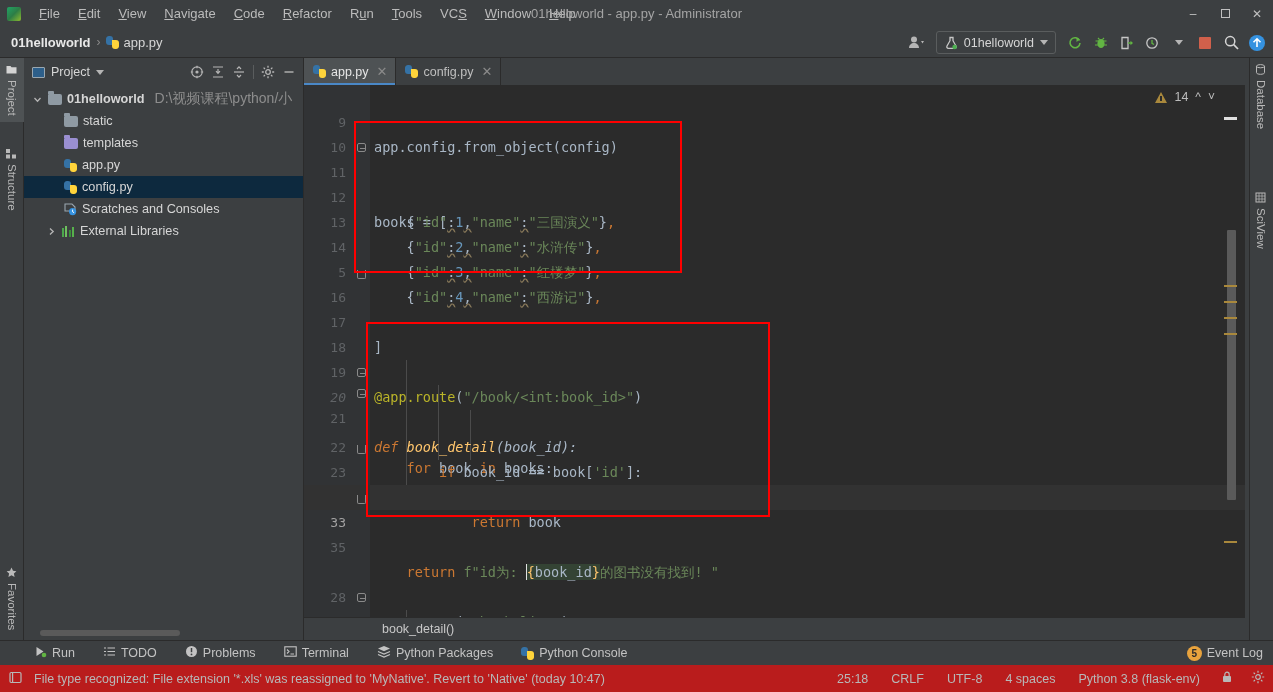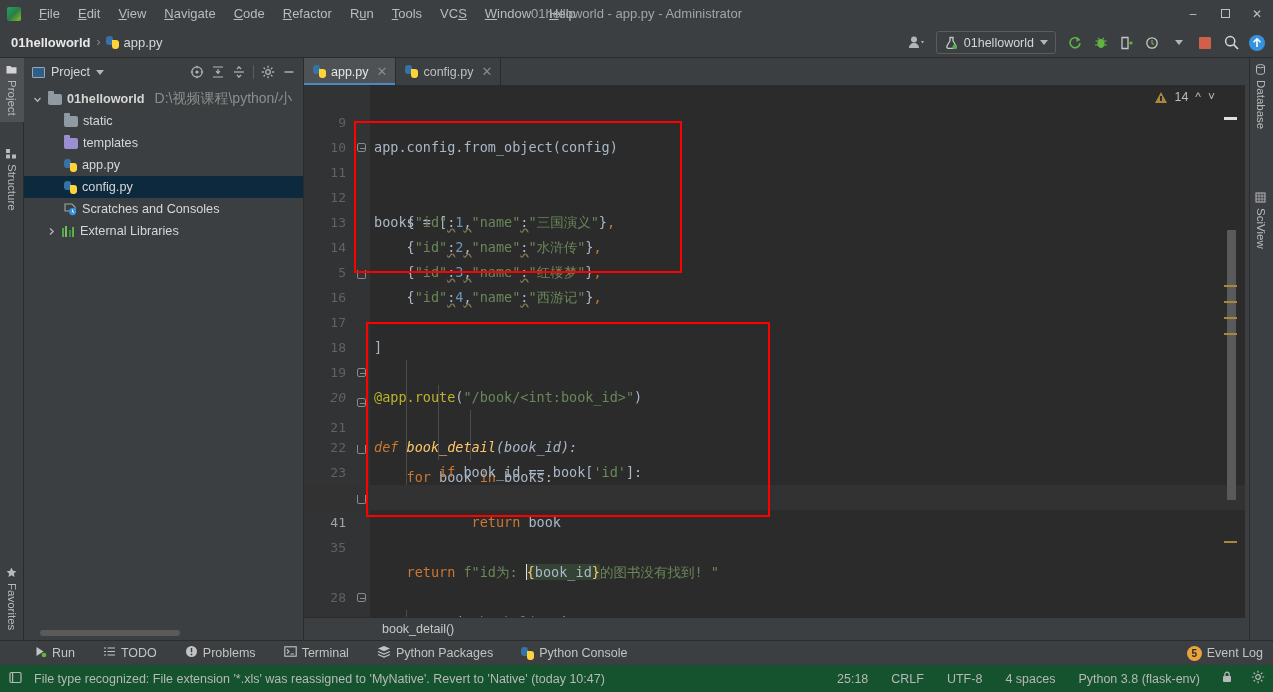--- a/index.html
+++ b/index.html
@@ -221,21 +221,21 @@
   .btab{display:flex;align-items:center;gap:5px;font-size:12.5px;color:#c3c3c3;padding:2px 4px;border-radius:3px;}
   .bottombar-right{position:absolute;right:10px;display:flex;align-items:center;gap:6px;}
   .eventlog{display:flex;align-items:center;gap:5px;font-size:12.5px;color:#c3c3c3;}
   .badge{
     width:15px;height:15px;border-radius:50%;background:#e8a33d;color:#2b2b2b;
     font-size:10px;display:flex;align-items:center;justify-content:center;font-weight:bold;
   }
 
   
   .statusbar{
-    position:absolute;left:0;bottom:0;width:1273px;height:27px;background:#14532d;
+    position:absolute;left:0;bottom:0;width:1273px;height:27px;background:#b91c1c;
     display:flex;align-items:center;padding-left:8px;gap:8px;font-size:12.5px;color:#b8b8b8;
   }
   .status-right{position:absolute;right:8px;display:flex;align-items:center;gap:17px;}
   .sb-item{padding:2px 3px;border-radius:2px;}
   .watermark{
     position:absolute; right:78px; bottom:12px; font-size:22px; color:#e9e9e9;
     opacity:.92; pointer-events:none; white-space:nowrap; z-index:20;
     font-family:"Liberation Sans", sans-serif; text-shadow:0 0 2px rgba(0,0,0,.35);
   }
 </style>
@@ -556,21 +556,21 @@
           <span class="ln">19</span>
           <span class="code"><span class="dec">@app.route</span>(<span class="str">"/book/&lt;int:book_id&gt;"</span>)</span>
         </div>
 
         <div class="crow" style="top:275px;position:absolute;left:0;right:0;font-style:italic;">
           <span class="ln">20</span>
           <span class="foldmark" style="top:7px;"><span class="fold-sq"></span></span>
           <span class="code"><span class="kw">def</span> <span class="fn">book_detail</span>(book_id):</span>
         </div>
 
-        <div class="crow" style="top:305px;position:absolute;left:0;right:0;">
+        <div class="crow" style="top:296px;position:absolute;left:0;right:0;">
           <span class="ln">21</span>
           <span class="foldmark" style="top:7px;"><span class="fold-sq"></span></span>
           <span class="code">    <span class="kw">for</span> book <span class="kw">in</span> books:</span>
         </div>
 
         <div class="crow" style="top:325px;position:absolute;left:0;right:0;">
           <span class="ln">22</span>
           <span class="code">        <span class="kw">if</span> book_id == book[<span class="str">'id'</span>]:</span>
         </div>
 
@@ -579,21 +579,21 @@
           <span class="foldmark" style="top:9px;"><span class="fold-end"></span></span>
           <span class="code">            <span class="kw">return</span> book</span>
         </div>
 
         <div class="crow" style="top:375px;position:absolute;left:0;right:0;">
           <span class="ln">24</span>
           <span class="code"></span>
         </div>
 
         <div class="crow hl" style="top:400px;position:absolute;left:0;right:0;">
-          <span class="ln">41</span>
+          <span class="ln">33</span>
           <span class="foldmark" style="top:9px;"><span class="fold-end"></span></span>
           <span class="code">    <span class="kw">return</span> <span class="str">f"id为: </span><span style="border-left:1.5px solid #e0e0e0;"></span><span class="brace-hl">{</span><span class="fstr-exp">book_id</span><span class="brace-hl">}</span><span class="str">的图书没有找到! "</span></span>
         </div>
 
         <div class="crow" style="top:425px;position:absolute;left:0;right:0;">
           <span class="ln">35</span>
           <span class="code"></span>
         </div>
 
 

